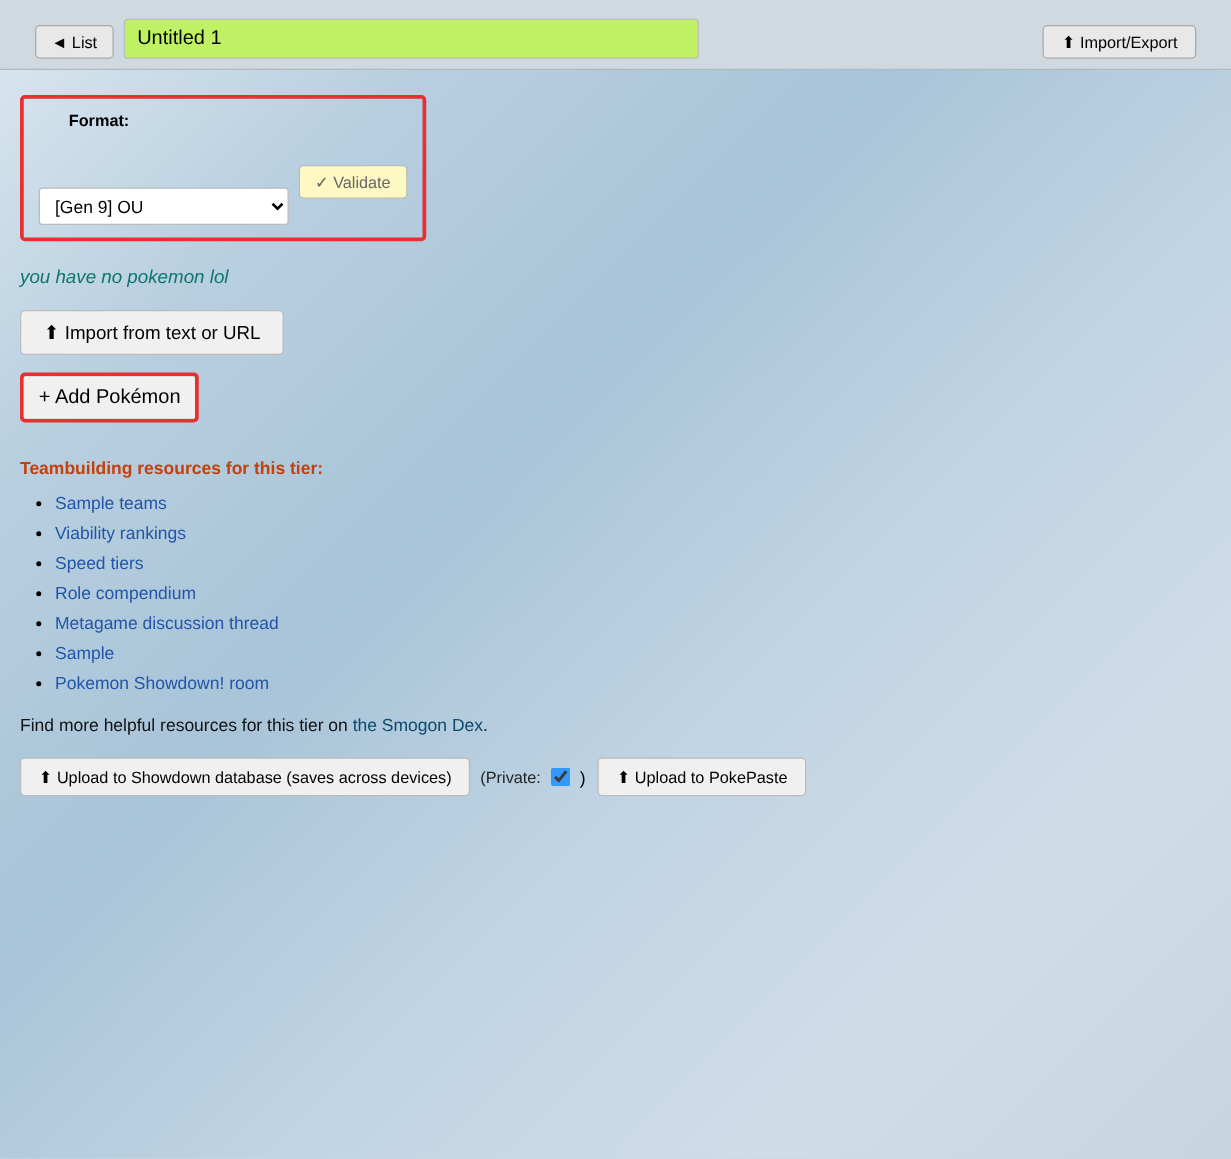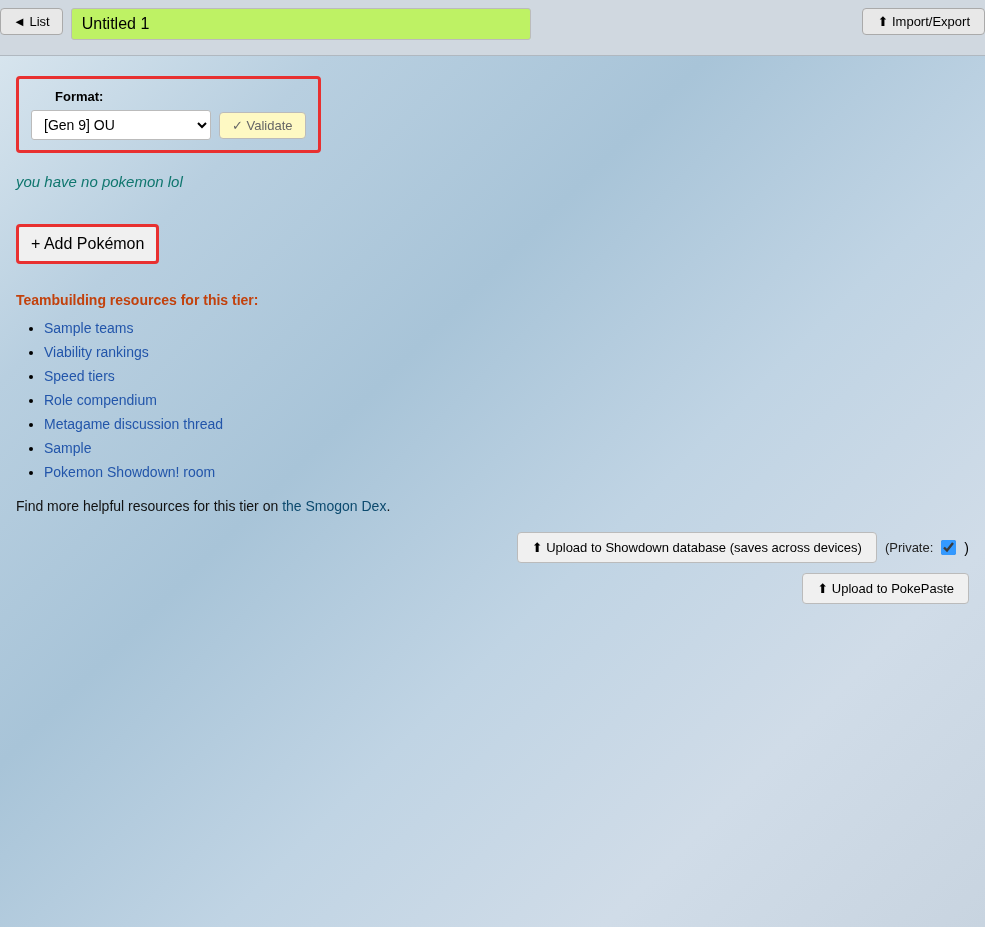--- a/index.html
+++ b/index.html
@@ -28,23 +28,23 @@
       background: linear-gradient(135deg, #dce8f0 0%, #b8cfe0 20%, #a8c4d8 40%, #c0d4e4 60%, #d0dce8 80%, #c8d4e0 100%);
       z-index: 0;
     }
 
     
     .header-bar {
       position: relative;
       z-index: 10;
       background: #d0d8e0;
       border-bottom: 1px solid #b0b8c0;
-      padding: 8px 0;
-      display: flex;
-      align-items: flex-start;
+      padding: 8px 28px;
+      display: flex;
+      align-items: flex-end;
       gap: 8px;
       height: 56px;
     }
 
     .back-button {
       background: #e8e8e8;
       border: 1px solid #aaa;
       border-radius: 4px;
       padding: 5px 12px;
       cursor: pointer;
@@ -108,22 +108,23 @@
       align-items: center;
       gap: 8px;
     }
 
     .format-select {
       padding: 5px 8px;
       border: 1px solid #bbb;
       border-radius: 3px;
       font-size: 14px;
       background: white;
-      width: 180px;
-      cursor: pointer;
+      width: 200px;
+      cursor: pointer;
+      margin-top: 40px;
     }
 
     .validate-button {
       background: #fef9c3;
       border: 1px solid #bbb;
       border-radius: 4px;
       padding: 5px 12px;
       font-size: 13px;
       cursor: pointer;
       display: flex;
@@ -206,21 +207,20 @@
     }
 
     .smogon-text a {
       color: #0c4a6e;
       text-decoration: none;
     }
 
     
     .upload-section {
       display: flex;
-      flex-direction: column;
       gap: 10px;
       align-items: flex-end;
     }
 
     .upload-row {
       display: flex;
       align-items: center;
       gap: 8px;
     }
 
@@ -273,20 +273,21 @@
         <option>Gen 9 UU</option>
       </select>
       <button class="validate-button">✓ Validate</button>
     </div>
   </div>
 
   
   <div class="no-pokemon-msg">you have no pokemon lol</div>
 
   
+  <button class="import-button">⬆ Import from text or URL</button>
 
   <br>
 
   
   <div class="add-pokemon-wrapper">
     <button class="add-pokemon-button">+ Add Pokémon</button>
   </div>
 
   
   <div class="resources-section">

